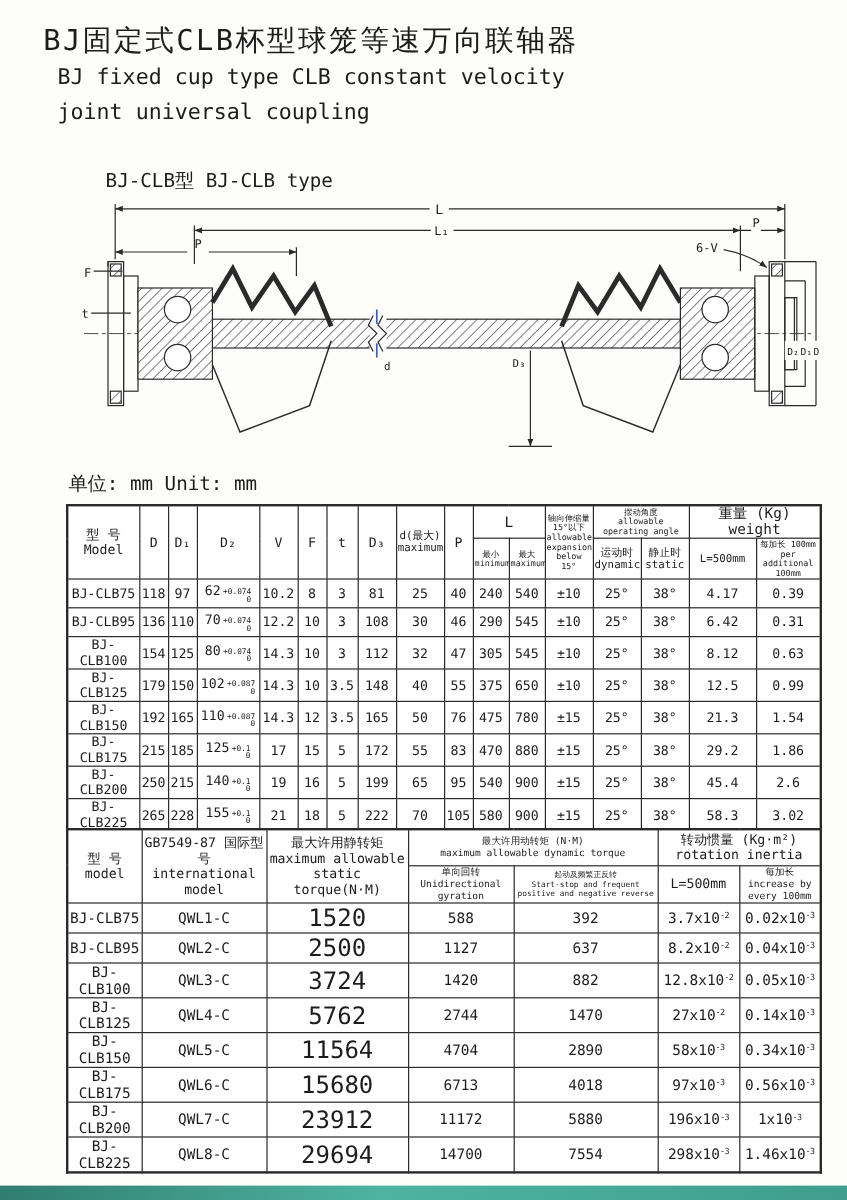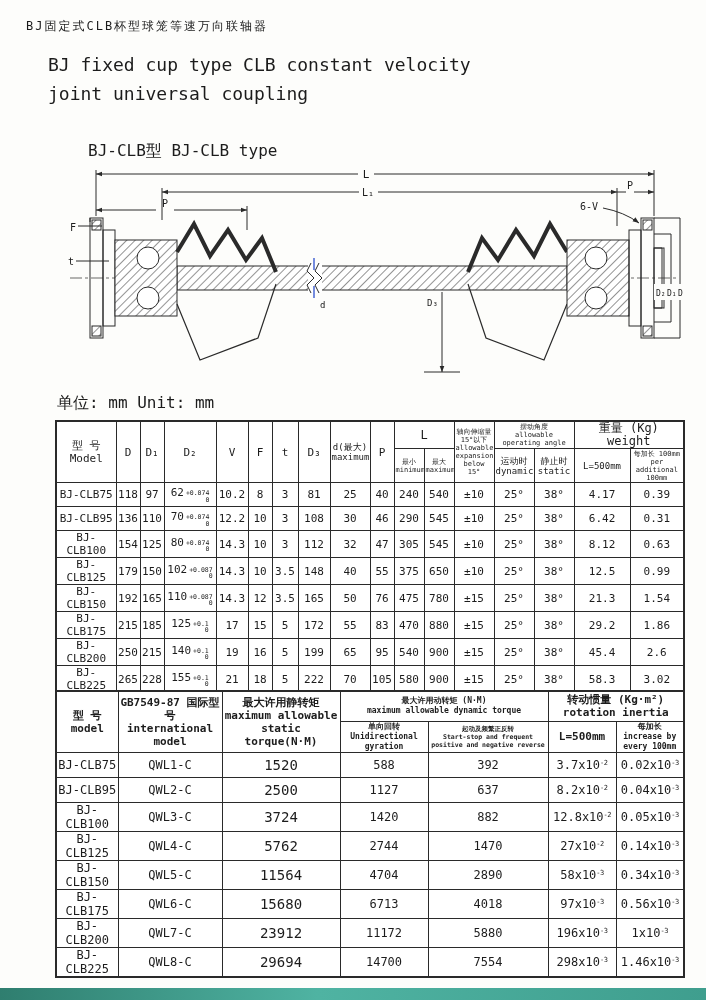--- a/index.html
+++ b/index.html
@@ -5,21 +5,21 @@
   html,body{margin:0;padding:0;}
   body{
     position:relative;
     width:706px;height:1000px;
     background:#fdfdfb;
     font-family:"DejaVu Sans Mono","DejaVu Sans",monospace;
     color:#1c1c1c;
     overflow:hidden;
   }
   .abs{position:absolute;}
-  .title-zh{top:18px;left:26px;font-size:12px;letter-spacing:2px;white-space:pre;}
+  .title-zh{top:18px;left:36px;font-size:24px;letter-spacing:2px;white-space:pre;}
   .title-en{top:50px;left:48px;font-size:18px;line-height:29px;white-space:pre-line;}
   .type-label{top:141px;left:88px;font-size:16px;}
   .unit-label{top:393px;left:57px;font-size:16px;}
   .drawing{top:160px;left:62px;}
 
   
   table{border-collapse:collapse;table-layout:fixed;background:#fff;}
   th,td{border:1px solid #2a2a2a;text-align:center;vertical-align:middle;
         padding:0 1px;overflow:hidden;white-space:pre-line;}
   table{border:2px solid #2a2a2a;}
@@ -30,26 +30,26 @@
   .t1 thead tr:first-child{height:24px;}
   .t1 thead tr:last-child{height:34px;}
   .t1 tbody tr{height:24px;}
   .t1 td{font-size:11px;}
   .t1 th.lg{font-size:12px;}
   .t1 th.md{font-size:9px;line-height:10px;}
   .t1 th.sm{font-size:7px;line-height:8px;}
 
   .t2{top:690px;left:55px;}
   .t2 table{width:628px;}
-  .t2 th{font-size:11px;line-height:13px;font-weight:bold;}
+  .t2 th{font-size:11px;line-height:13px;font-weight:normal;}
   .t2 thead tr:first-child{height:30px;}
   .t2 thead tr:last-child{height:30px;}
   .t2 tbody tr{height:25px;}
   .t2 td{font-size:12px;}
-  .t2 td:nth-child(3){font-size:14px;margin-top:20px;}
+  .t2 td:nth-child(3){font-size:20px;margin-top:20px;}
   .t2 th.md2{font-size:8px;line-height:10px;}
   .t2 th.sm2{font-size:6.5px;line-height:8px;}
 
   .tol{display:inline-flex;flex-direction:column;font-size:6.5px;line-height:6.5px;
        margin-left:2px;vertical-align:1px;text-align:left;align-items:flex-end;}
   .tol i{font-style:normal;}
   td sup{font-size:7px;vertical-align:4px;letter-spacing:-0.5px;}
 
   .bottom-bar{top:988px;left:0;width:706px;height:12px;
     background:linear-gradient(90deg,#2f7e6f 0%,#4fb3a2 45%,#3f9e8e 100%);}

